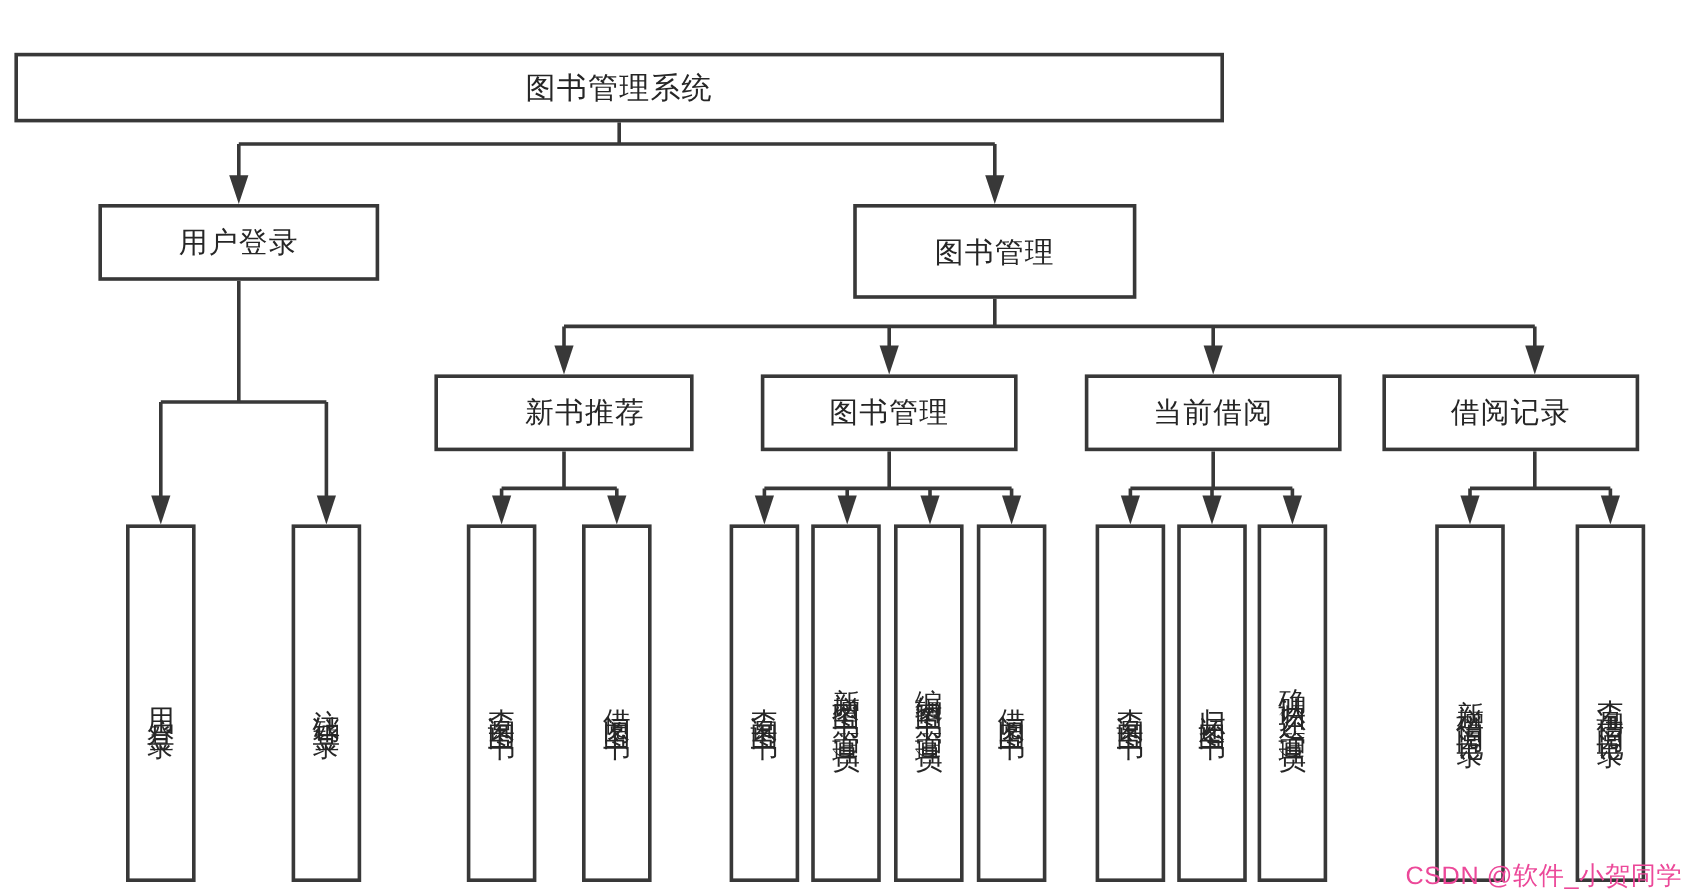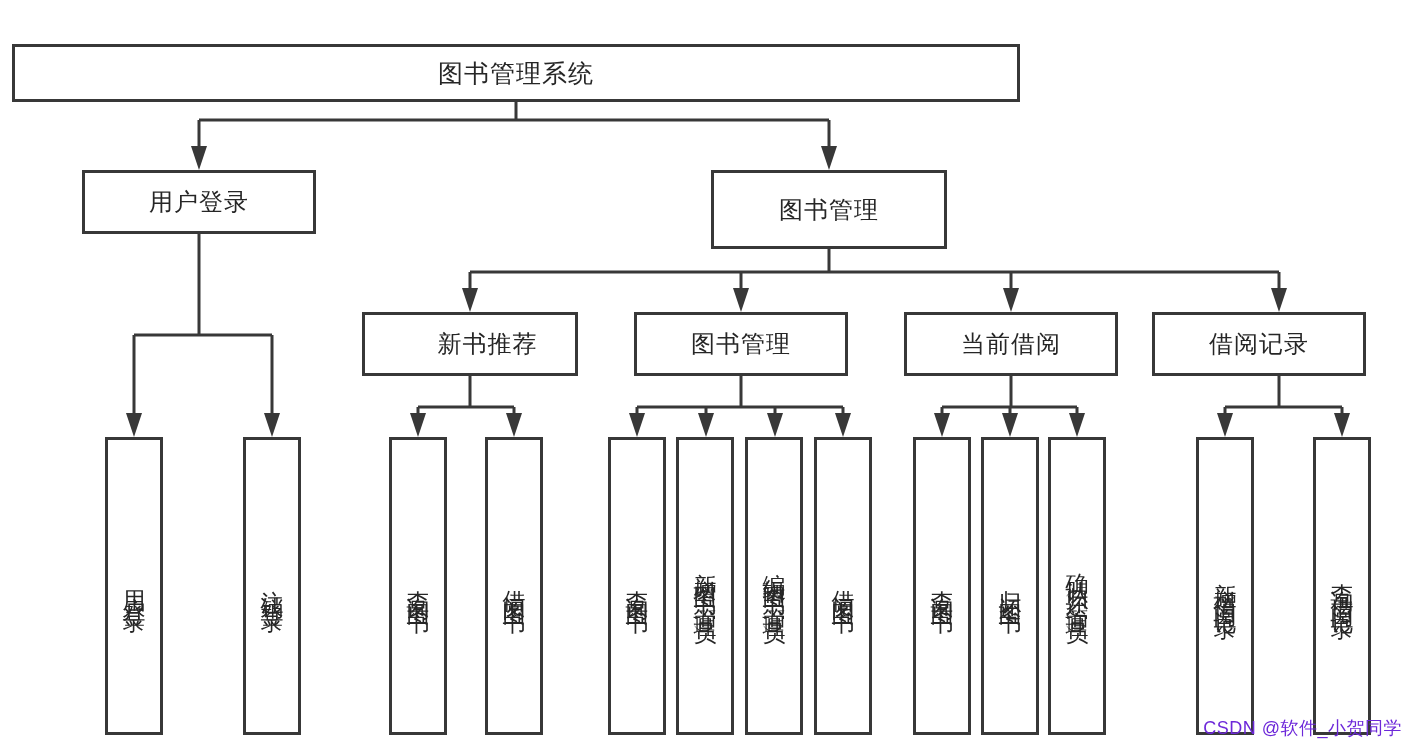--- a/index.html
+++ b/index.html
@@ -36,22 +36,22 @@
     writing-mode:vertical-rl;
     text-orientation:mixed;
     font-size:23px;
     letter-spacing:7px;
     line-height:1;
     white-space:nowrap;
   }
   #watermark{
     position:absolute;
     top:716px;right:3px;
-    font-size:18px;
-    color:#6d28d9;
+    font-size:21px;
+    color:#ec4899;
     letter-spacing:0.5px;
     z-index:10;
     white-space:nowrap;
   }
 </style>
 </head>
 <body>
 
 <div id="stage">
 

